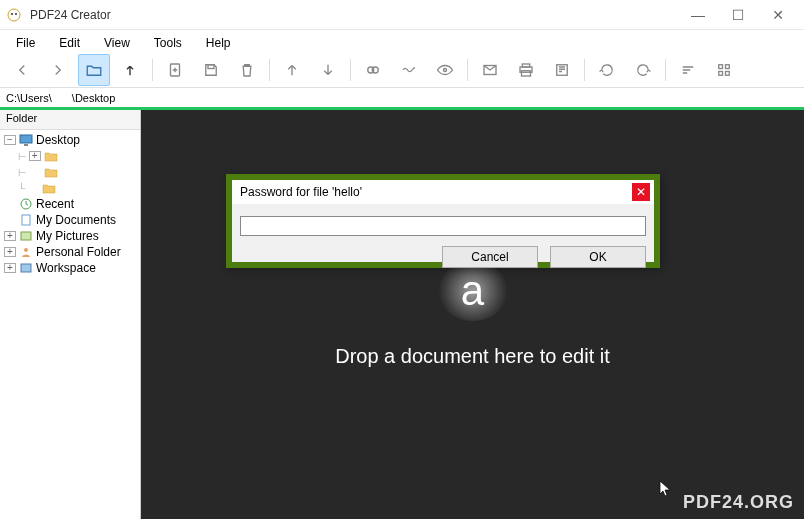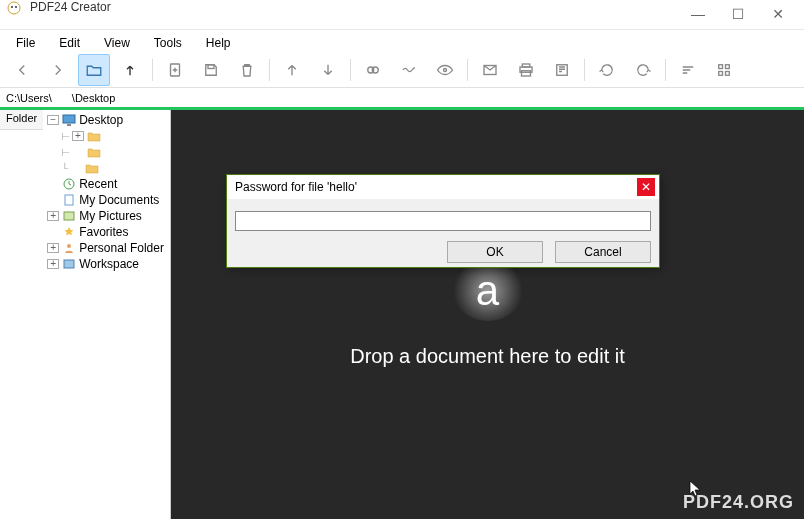--- a/index.html
+++ b/index.html
@@ -1,50 +1,50 @@
 <!DOCTYPE html>
 <html><head>
 <meta charset="utf-8">
 <style>
 * { box-sizing: border-box; margin: 0; padding: 0; font-family: "Segoe UI", Tahoma, sans-serif; }
 body { width: 804px; height: 519px; overflow: hidden; background: #fff; position: relative; }
 
-.titlebar { height: 30px; display: flex; padding: 0 6px; border-bottom: 1px solid #e8e8e8; }
+.titlebar { height: 30px; display: flex; align-items: center; padding: 0 6px; border-bottom: 1px solid #e8e8e8; }
 .titlebar .app-icon { width: 16px; height: 16px; margin-right: 8px; }
 .titlebar .title { font-size: 12px; color: #333; flex: 1; }
 .win-btns { display: flex; gap: 0; }
 .win-btn { width: 40px; height: 28px; display: flex; align-items: center; justify-content: center; color: #666; font-size: 14px; }
 
 .menubar { height: 22px; display: flex; align-items: flex-end; padding: 0 4px; }
 .menu-item { padding: 2px 12px; font-size: 12px; color: #000; }
 
 .toolbar { height: 36px; display: flex; align-items: center; padding: 0 6px; border-bottom: 1px solid #e0e0e0; gap: 4px; }
 .tbtn { width: 32px; height: 32px; display: flex; align-items: center; justify-content: center; color: #888; border-radius: 2px; }
 .tbtn.active { background: #cde8ff; border: 1px solid #8fc9f8; }
 .tbtn svg { width: 18px; height: 18px; stroke: currentColor; fill: none; stroke-width: 1.8; }
 .tsep { width: 1px; height: 22px; background: #ddd; margin: 0 2px; }
 
 .pathbar { height: 22px; display: flex; align-items: center; font-size: 11px; color: #000; padding: 0 6px; gap: 20px; border-bottom: 3px solid #22c55e; }
 
 .body { display: flex; height: 409px; }
-.sidebar { width: 171px; border-right: 1px solid #ccc; display: flex; flex-direction: row; }
+.sidebar { width: 141px; border-right: 1px solid #ccc; display: flex; flex-direction: column; }
 .sidebar-head { height: 20px; background: #f5f5f5; border-bottom: 1px solid #ddd; font-size: 11px; padding: 2px 6px; }
 .tree { flex: 1; overflow: auto; font-size: 12px; padding: 2px 0; background: #fff; }
 .tnode { display: flex; align-items: center; height: 16px; padding: 0 4px; gap: 2px; white-space: nowrap; }
 .tw { width: 12px; text-align: center; font-size: 10px; color: #666; border: 1px solid #aaa; height: 10px; line-height: 8px; background: #fff; }
 .tw.empty { border: none; }
 .ticon { width: 16px; height: 14px; display: inline-flex; align-items: center; justify-content: center; }
 .tline { color: #aaa; font-size: 10px; }
 
 .main { flex: 1; background: #282828; position: relative; display: flex; flex-direction: column; align-items: center; justify-content: center; }
 .drop-logo { width: 70px; height: 60px; border-radius: 50%; background: radial-gradient(circle, rgba(255,255,255,0.55) 0%, rgba(255,255,255,0.1) 60%, transparent 75%); display: flex; align-items: center; justify-content: center; color: #fff; font-size: 42px; font-weight: 300; margin-bottom: 24px; }
 .drop-text { color: #fff; font-size: 20px; font-weight: 400; }
 .cursor { position: absolute; top: 370px; left: 518px; color: #fff; }
 
-.dialog { position: absolute; top: 174px; left: 226px; width: 434px; height: 94px; background: #f0f0f0; border: 1px solid #4d7c0f; box-shadow: 2px 2px 8px rgba(0,0,0,0.3); }
+.dialog { position: absolute; top: 174px; left: 226px; width: 434px; height: 94px; background: #f0f0f0; border: 6px solid #4d7c0f; box-shadow: 2px 2px 8px rgba(0,0,0,0.3); }
 .dlg-title { height: 24px; display: flex; align-items: center; padding: 0 8px; font-size: 12px; background: #fff; position: relative; }
 .dlg-close { position: absolute; right: 4px; top: 3px; width: 18px; height: 18px; background: #e81123; color: #fff; display: flex; align-items: center; justify-content: center; font-size: 12px; }
 .dlg-body { padding: 12px 8px 8px; }
 .dlg-input { width: 100%; height: 20px; border: 1px solid #888; background: #fff; padding: 0 4px; font-size: 12px; }
 .dlg-btns { display: flex; justify-content: flex-end; gap: 12px; margin-top: 10px; }
 .dlg-btn { width: 96px; height: 22px; border: 1px solid #aaa; background: #e9e9e9; font-size: 12px; }
 
 .watermark { position: absolute; bottom: 6px; right: 10px; color: #ddd; font-size: 18px; font-weight: 700; letter-spacing: 1px; }
 
 
@@ -260,29 +260,20 @@
       <div class="tnode">
         <span class="tw">+</span>
         <span class="ticon">
             <svg width="12" height="12">
               <rect x="1" y="2" width="10" height="8" fill="#d0e8b0" stroke="#7aa050"></rect>
             </svg>
           </span>
         <span>My Pictures</span>
       </div>
       <div class="tnode">
-        <span class="tw empty"></span>
-        <span class="ticon">
-            <svg width="12" height="12">
-              <path d="M6 1l1.5 3 3 .3-2.3 2 .7 3L6 8l-2.9 1.3.7-3L1.5 4.3l3-.3z" fill="#f5c040"></path>
-            </svg>
-          </span>
-        <span>Favorites</span>
-      </div>
-      <div class="tnode">
         <span class="tw">+</span>
         <span class="ticon">
             <svg width="12" height="12">
               <circle cx="6" cy="4" r="2" fill="#e8a060"></circle>
               <path d="M2 11c0-3 8-3 8 0" fill="#e8a060"></path>
             </svg>
           </span>
         <span>Personal Folder</span>
       </div>
       <div class="tnode">
@@ -309,19 +300,19 @@
 </div>
 
 <div class="dialog">
   <div class="dlg-title">
     <span>Password for file 'hello'</span>
     <div class="dlg-close">✕</div>
   </div>
   <div class="dlg-body">
     <input class="dlg-input" type="password" value="" style="">
     <div class="dlg-btns">
+      <button class="dlg-btn">Cancel</button>
       <button class="dlg-btn">OK</button>
-      <button class="dlg-btn">Cancel</button>
     </div>
   </div>
 </div>
 
 <div class="watermark">PDF24.ORG</div>
 
 </body></html>

